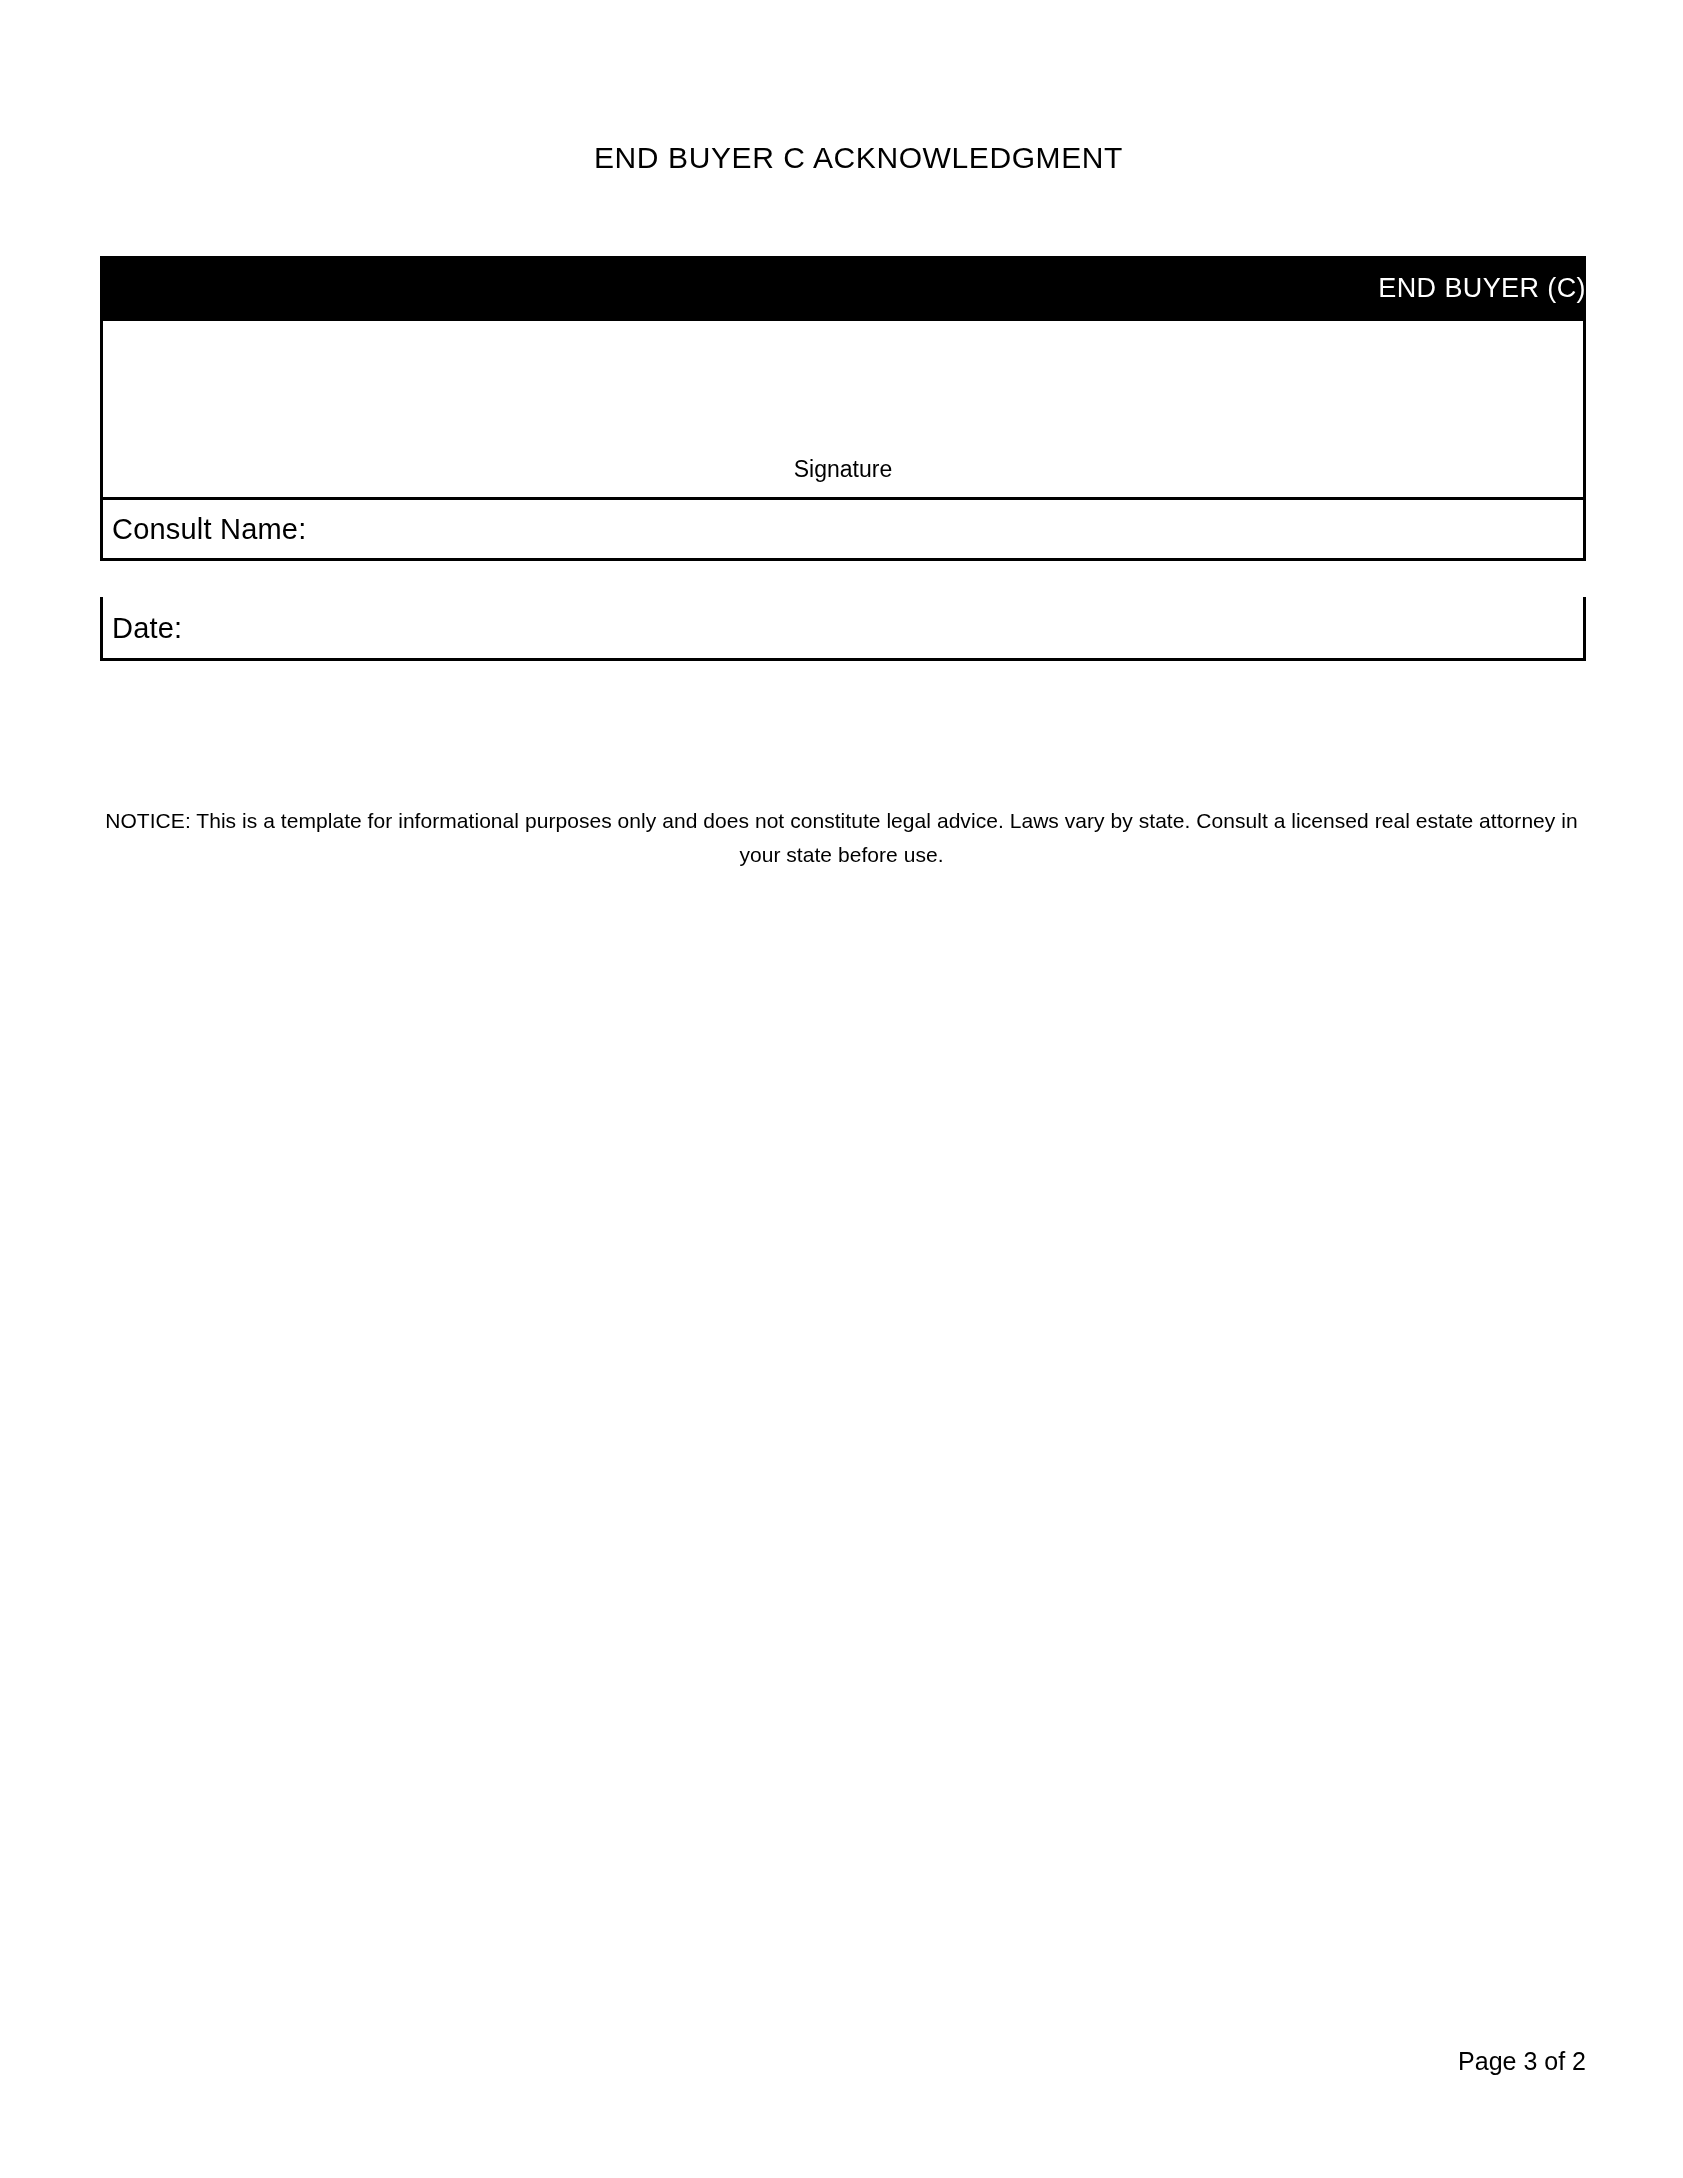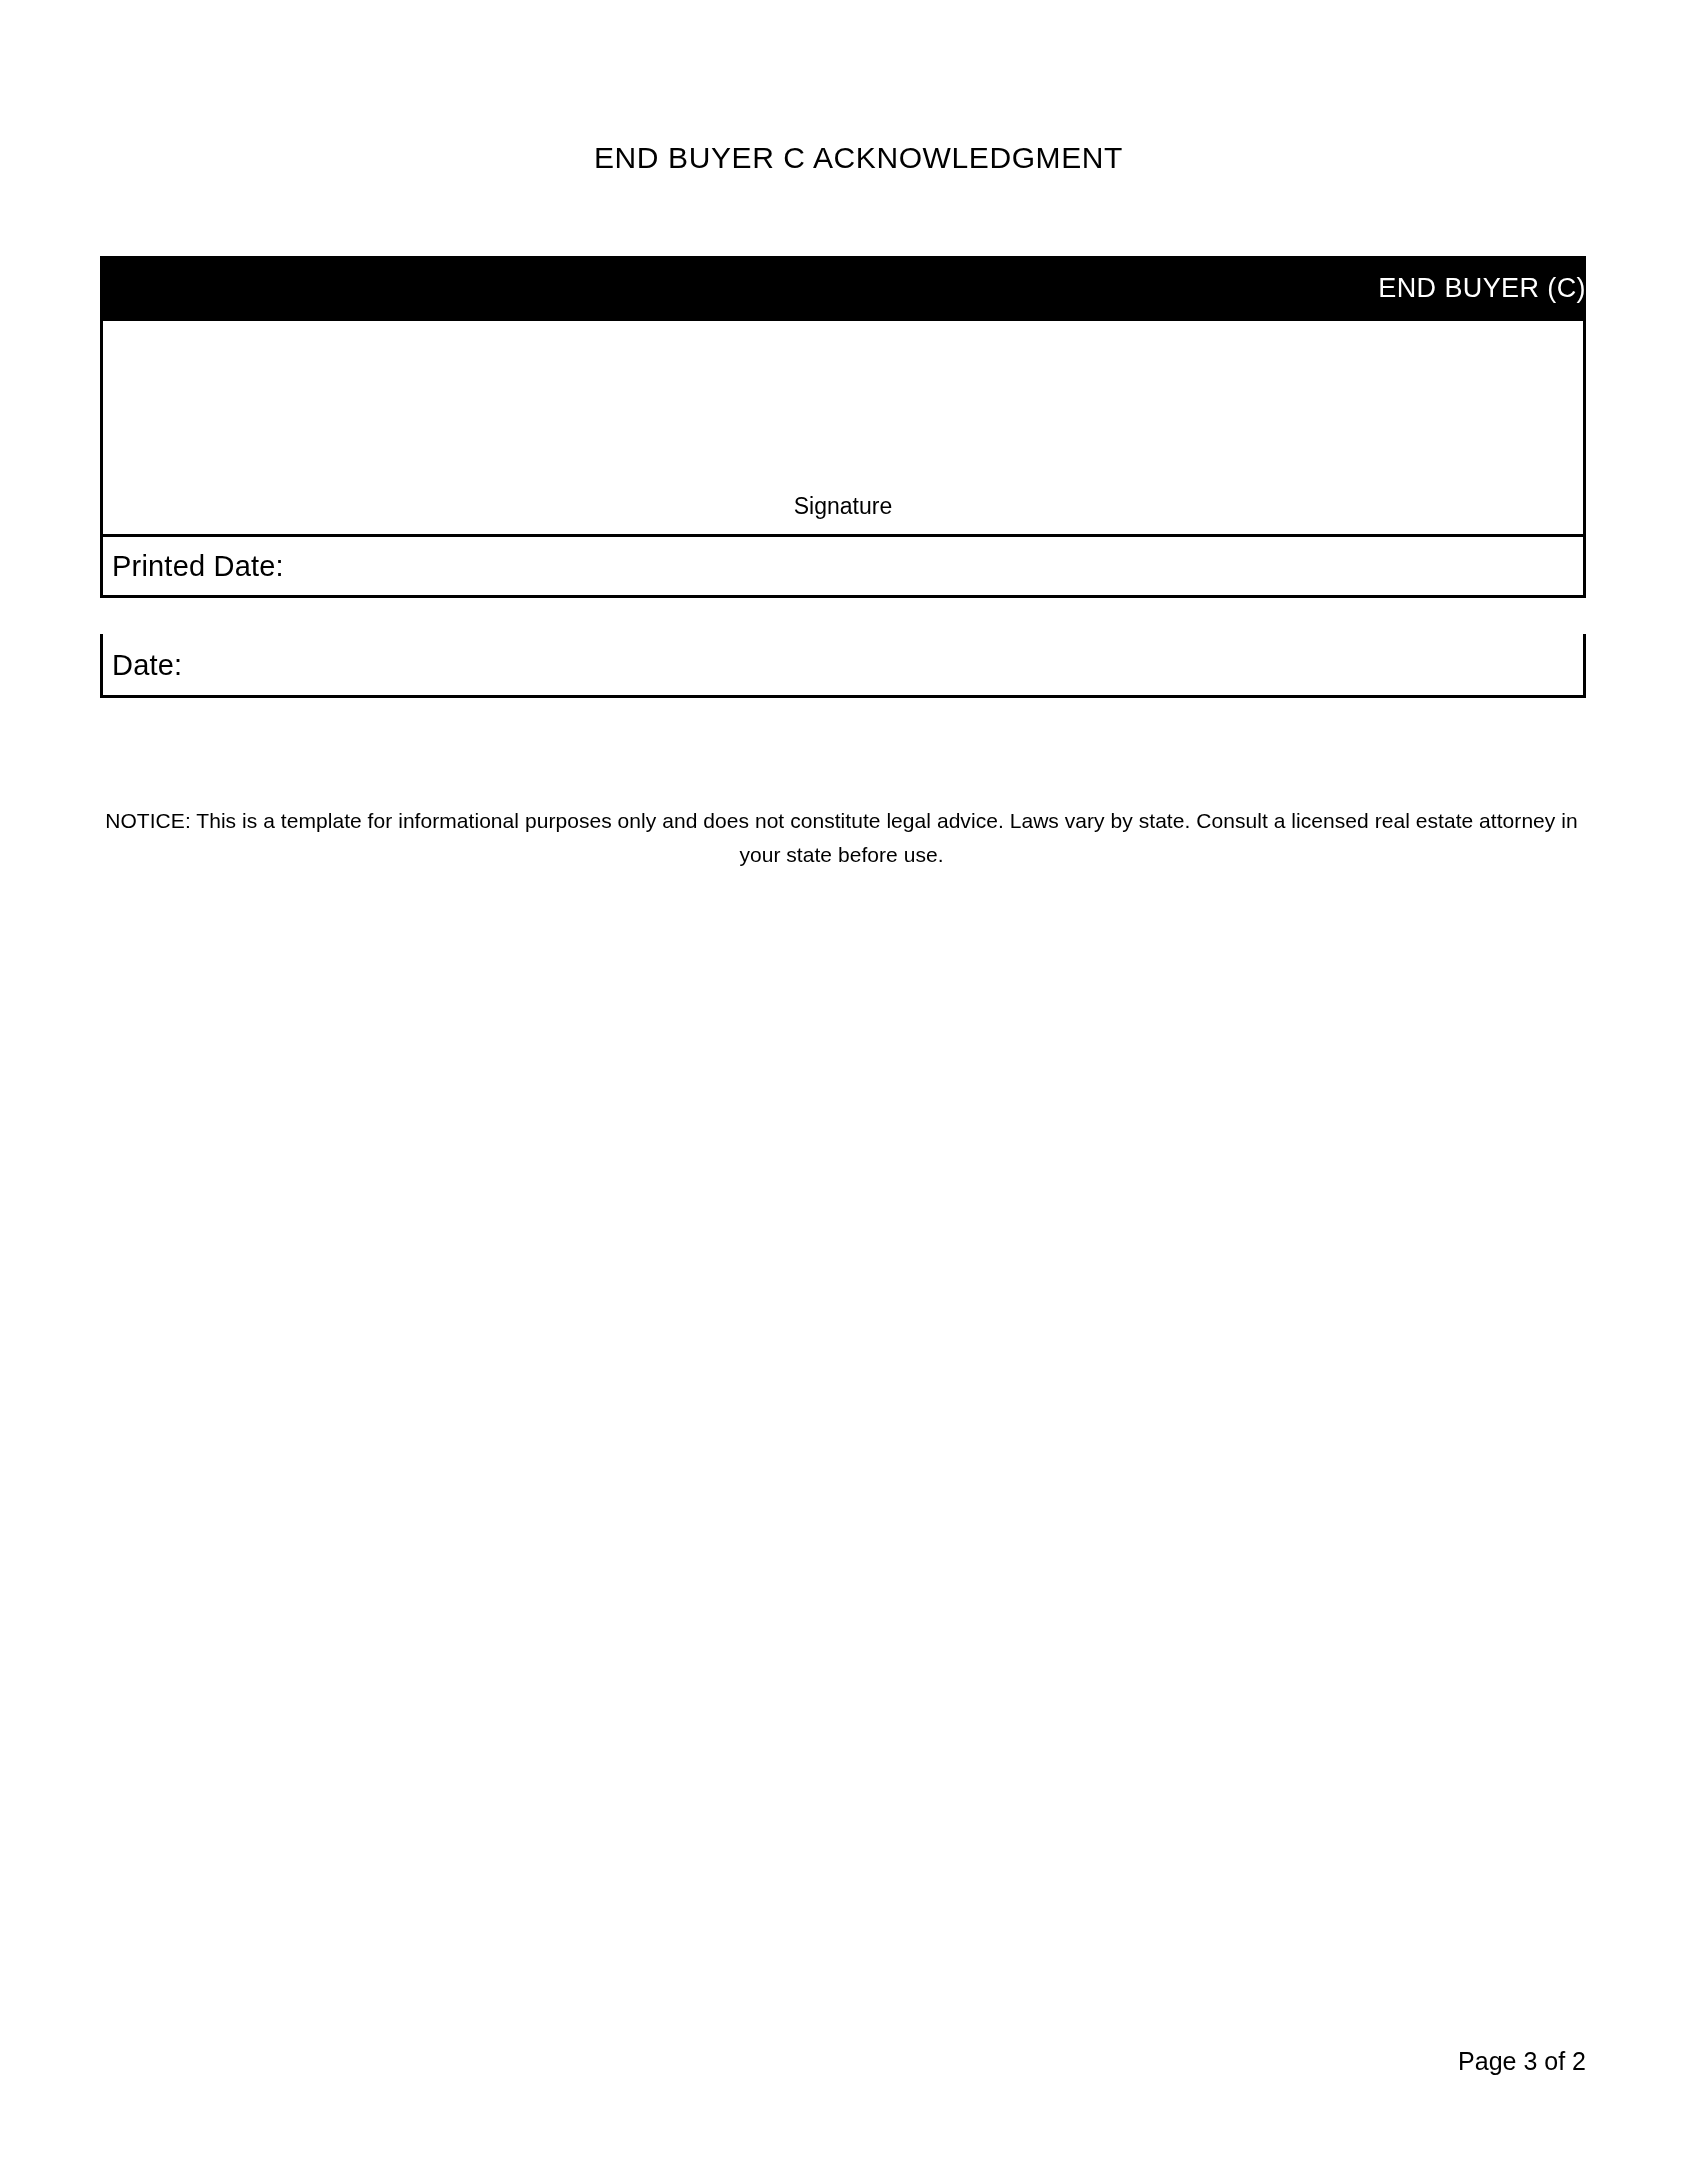--- a/index.html
+++ b/index.html
@@ -63,21 +63,21 @@
 
   .sig-cell {
     border-left: 3px solid #000000;
     border-right: 3px solid #000000;
     border-bottom: 3px solid #000000;
     box-sizing: border-box;
     background: #ffffff;
   }
 
   .sig-signature-cell {
-    height: 216px;
+    height: 179px;
     position: relative;
   }
 
   .sig-signature-label {
     position: absolute;
     left: 0;
     right: 0;
     bottom: 14px;
     text-align: center;
     font-size: 23px;
@@ -134,21 +134,21 @@
 
   <div class="sig-table">
 
     <div class="sig-header">END BUYER (C)</div>
 
     <div class="sig-cell sig-signature-cell">
       <div class="sig-signature-label">Signature</div>
     </div>
 
     <div class="sig-cell sig-field-row">
-      <span class="sig-field-label">Printed Date:</span>
+      <span class="sig-field-label">Consult Name:</span>
     </div>
 
     <div class="sig-cell sig-field-row date-row">
       <span class="sig-field-label">Date:</span>
     </div>
 
   </div>
 
   <div class="notice">NOTICE: This is a template for informational purposes only and does not constitute legal advice. Laws vary by state. Consult a licensed real estate attorney in your state before use.</div>
 

